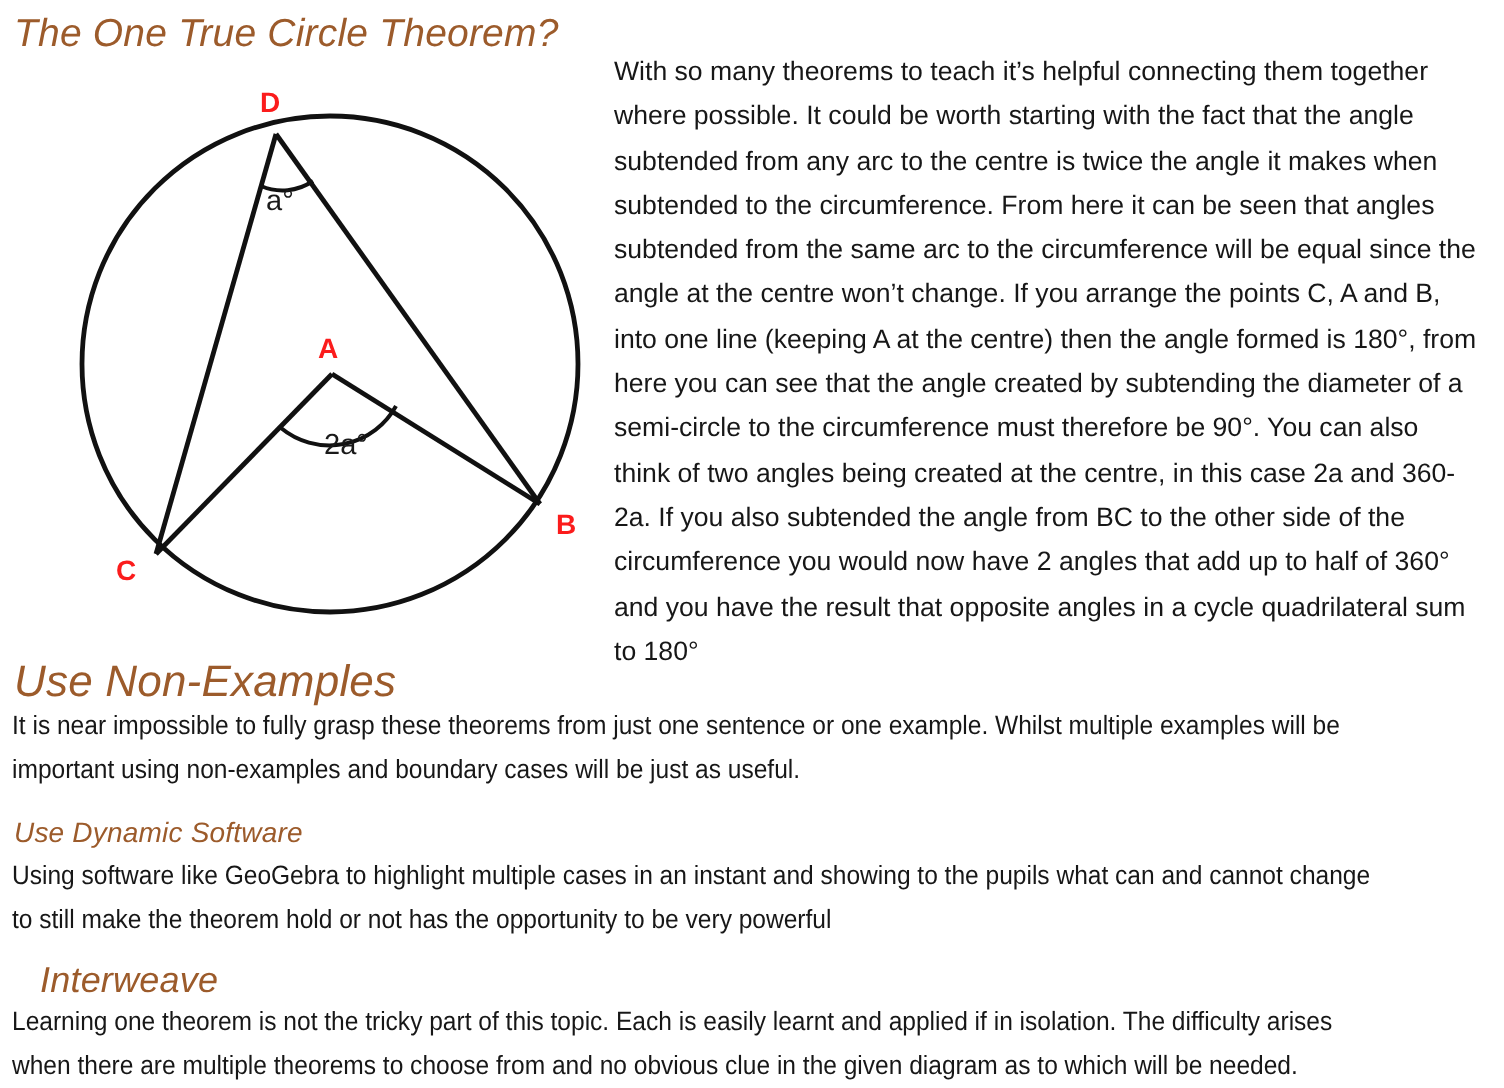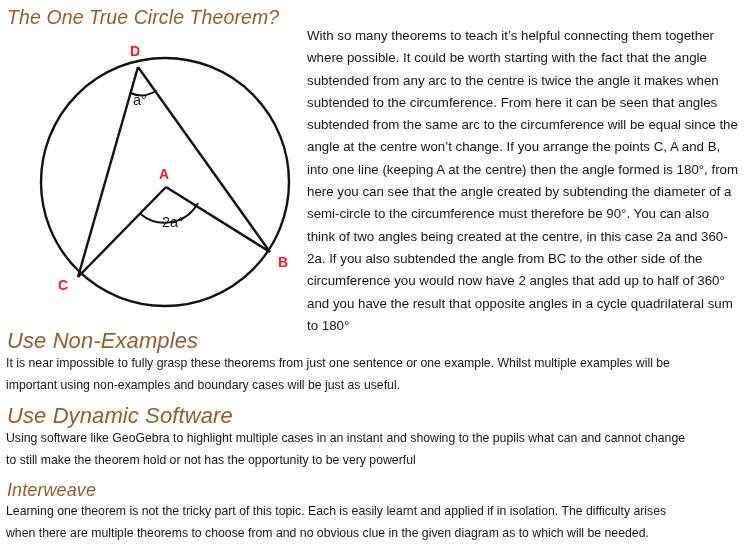--- a/index.html
+++ b/index.html
@@ -33,22 +33,22 @@
     letter-spacing: 0.1px;
     white-space: nowrap;
   }
   #title-heading {
     left: 7px;
     top: 5px;
     font-size: 19.5px;
     line-height: 24px;
   }
   #h-non-examples { left: 7px; top: 330px; font-size: 22px; line-height: 22px; }
-  #h-dynamic-software { left: 7px; top: 405px; font-size: 22px; line-height: 22px; }
-  #h-interweave { left: 7px; top: 479px; font-size: 18px; line-height: 22px; }
+  #h-dynamic-software { left: 7px; top: 405px; font-size: 14px; line-height: 22px; }
+  #h-interweave { left: 20px; top: 479px; font-size: 18px; line-height: 22px; }
 
   
   .body-narrow {
     position: absolute;
     left: 6px;
     width: 742px;
     font-size: 13.2px;
     line-height: 22px;
     color: #171717;
     font-family: "Liberation Sans Narrow", "Liberation Sans", sans-serif;

